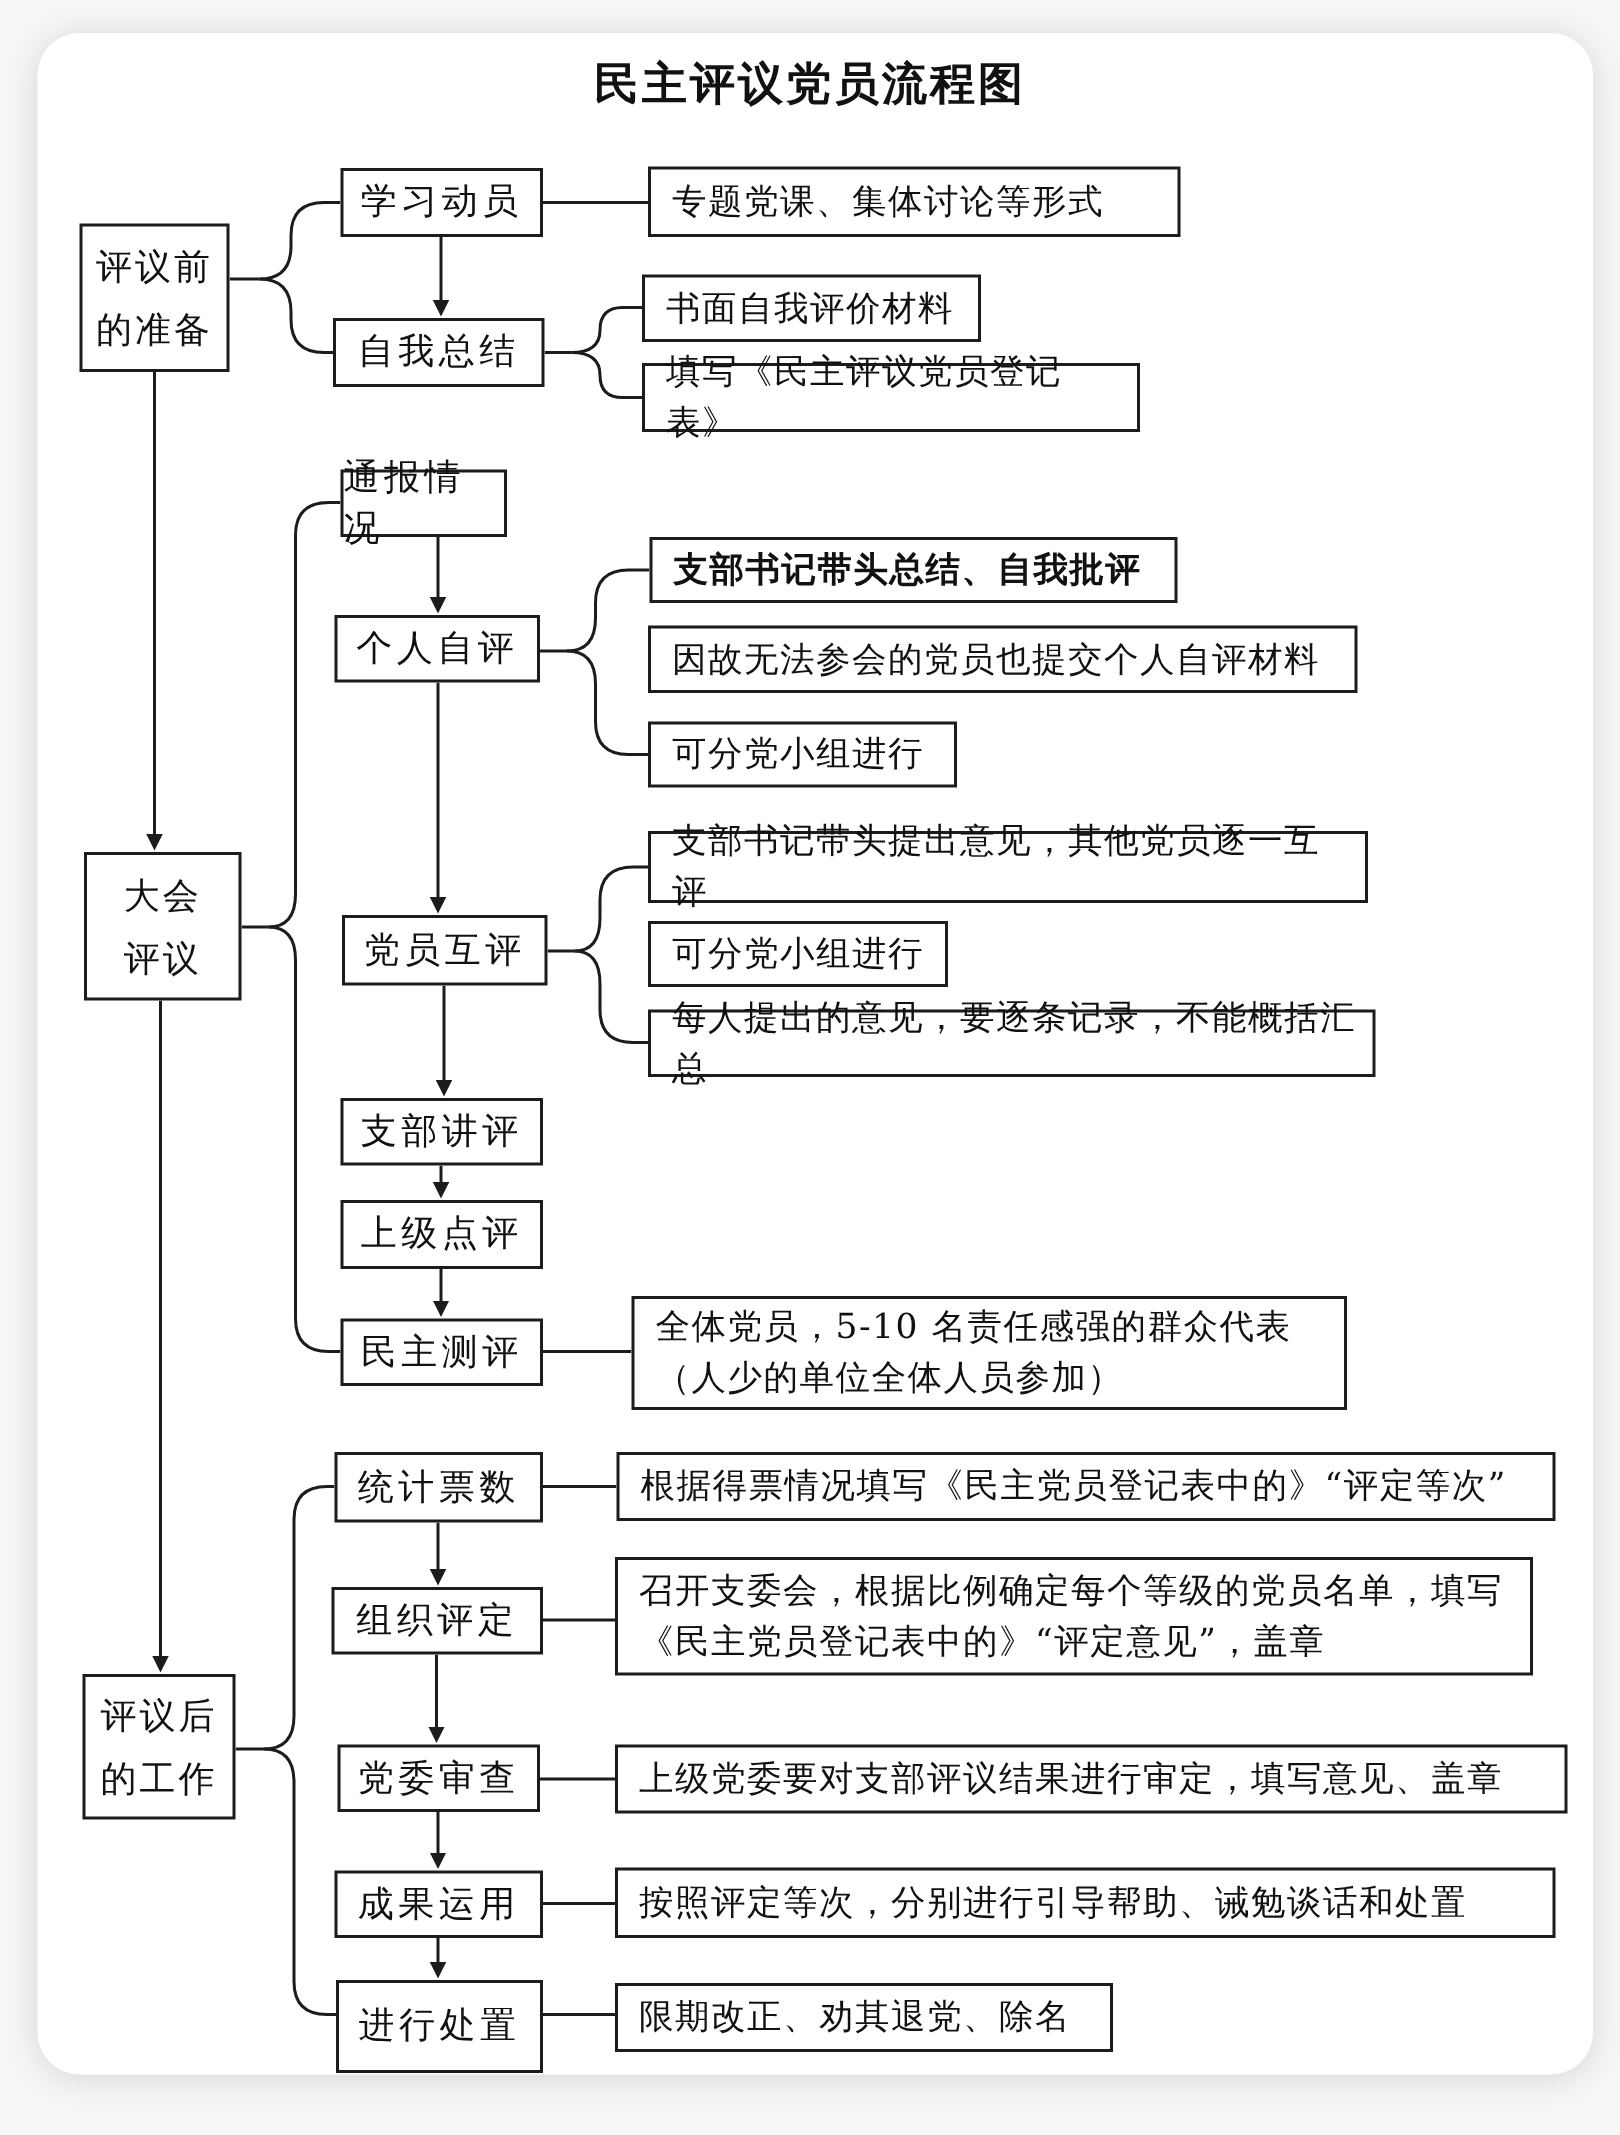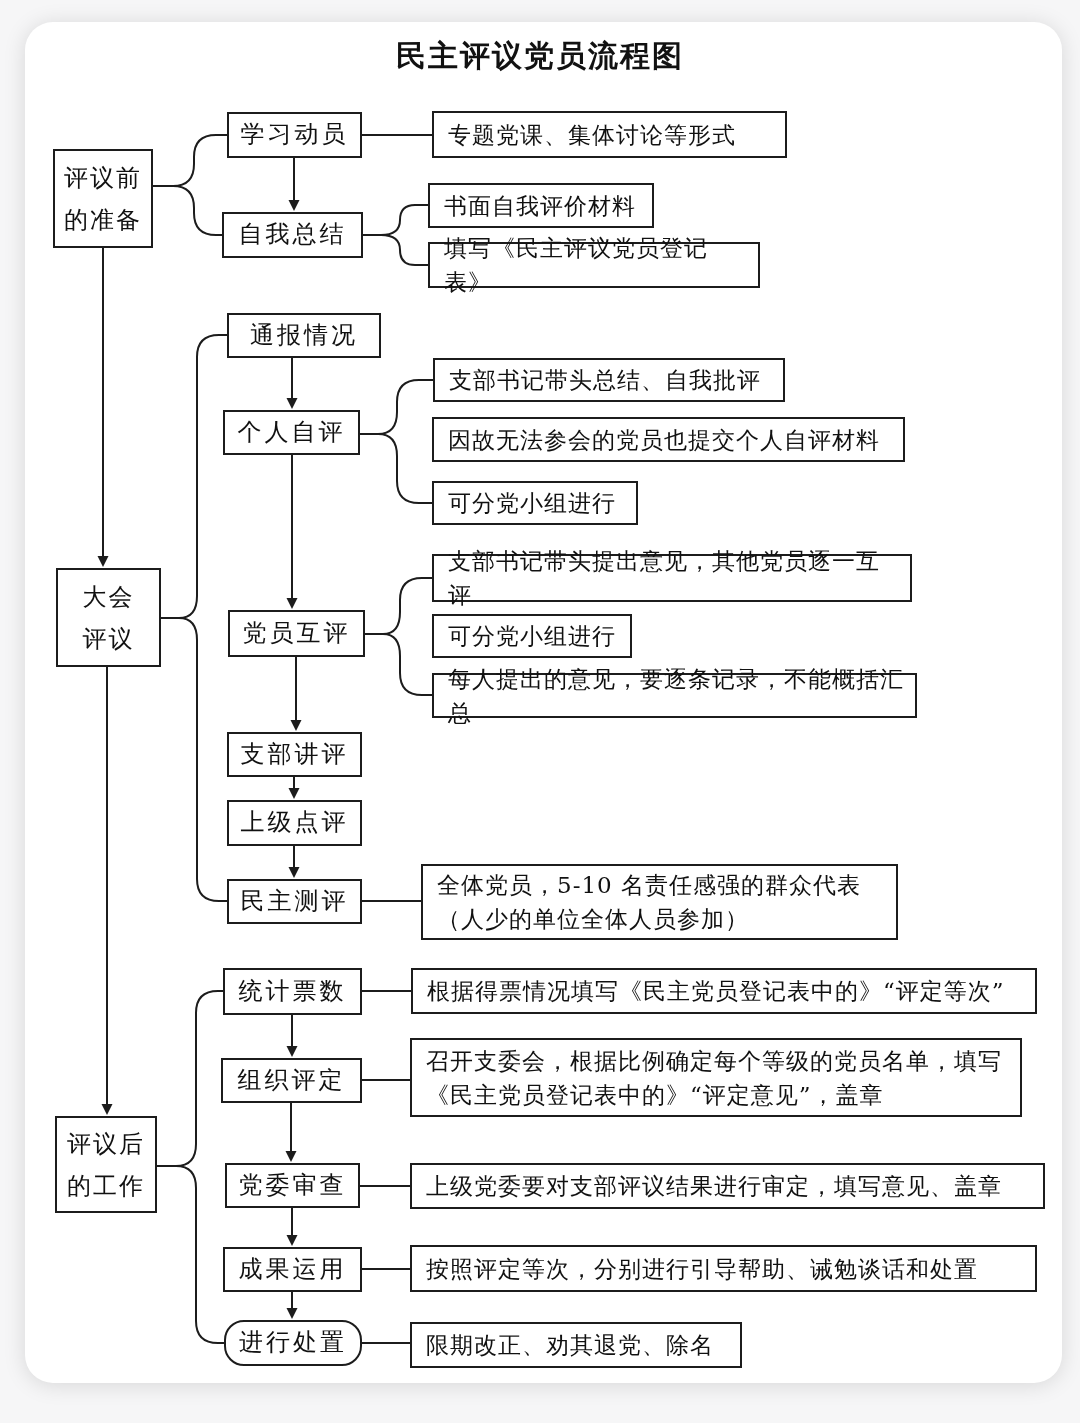--- a/index.html
+++ b/index.html
@@ -90,36 +90,36 @@
   <span>大会</span>
   <span>评议</span>
 </div>
 <div class="node stage" style="left:55px;top:1116px;width:102px;height:97px;">
   <span>评议后</span>
   <span>的工作</span>
 </div>
 
 <div class="node step" style="left:227px;top:112px;width:135px;height:46px;">学习动员</div>
 <div class="node step" style="left:222px;top:212px;width:141px;height:46px;">自我总结</div>
-<div class="node step" style="left:227px;top:313px;width:154px;height:45px;">通报情况</div>
+<div class="node step" style="left:227px;top:313px;width:111px;height:45px;">通报情况</div>
 <div class="node step" style="left:223px;top:410px;width:137px;height:45px;">个人自评</div>
 <div class="node step" style="left:228px;top:610px;width:137px;height:47px;">党员互评</div>
 <div class="node step" style="left:227px;top:732px;width:135px;height:45px;">支部讲评</div>
 <div class="node step" style="left:227px;top:800px;width:135px;height:46px;">上级点评</div>
 <div class="node step" style="left:227px;top:879px;width:135px;height:45px;">民主测评</div>
 <div class="node step" style="left:223px;top:968px;width:139px;height:47px;">统计票数</div>
 <div class="node step" style="left:221px;top:1058px;width:141px;height:45px;">组织评定</div>
 <div class="node step" style="left:225px;top:1163px;width:135px;height:45px;">党委审查</div>
 <div class="node step" style="left:223px;top:1247px;width:139px;height:45px;">成果运用</div>
-<div class="node step" style="left:224px;top:1320px;width:138px;height:46px;border-radius:20px;">进行处置</div>
+<div class="node step" style="left:224px;top:1320px;width:138px;height:62px;">进行处置</div>
 
 <div class="node detail" style="left:432px;top:111px;width:355px;height:47px;">专题党课、集体讨论等形式</div>
 <div class="node detail" style="left:428px;top:183px;width:226px;height:45px;">书面自我评价材料</div>
 <div class="node detail" style="left:428px;top:242px;width:332px;height:46px;">填写《民主评议党员登记表》</div>
-<div class="node detail" style="left:433px;top:358px;width:352px;height:44px;">支部书记带头总结、自我批评</div>
+<div class="node detail" style="left:433px;top:358px;width:352px;height:44px;font-weight:bold;">支部书记带头总结、自我批评</div>
 <div class="node detail" style="left:432px;top:417px;width:473px;height:45px;">因故无法参会的党员也提交个人自评材料</div>
 <div class="node detail" style="left:432px;top:481px;width:206px;height:44px;">可分党小组进行</div>
 <div class="node detail" style="left:432px;top:554px;width:480px;height:48px;">支部书记带头提出意见，其他党员逐一互评</div>
 <div class="node detail" style="left:432px;top:614px;width:200px;height:44px;">可分党小组进行</div>
 <div class="node detail" style="left:432px;top:673px;width:485px;height:45px;">每人提出的意见，要逐条记录，不能概括汇总</div>
 <div class="node detail" style="left:421px;top:864px;width:477px;height:76px;">全体党员，5-10 名责任感强的群众代表（人少的单位全体人员参加）</div>
 <div class="node detail" style="left:411px;top:968px;width:626px;height:46px;">根据得票情况填写《民主党员登记表中的》“评定等次”</div>
 <div class="node detail" style="left:410px;top:1038px;width:612px;height:79px;">召开支委会，根据比例确定每个等级的党员名单，填写《民主党员登记表中的》“评定意见”，盖章</div>
 <div class="node detail" style="left:410px;top:1163px;width:635px;height:46px;">上级党委要对支部评议结果进行审定，填写意见、盖章</div>
 <div class="node detail" style="left:410px;top:1245px;width:627px;height:47px;">按照评定等次，分别进行引导帮助、诫勉谈话和处置</div>

